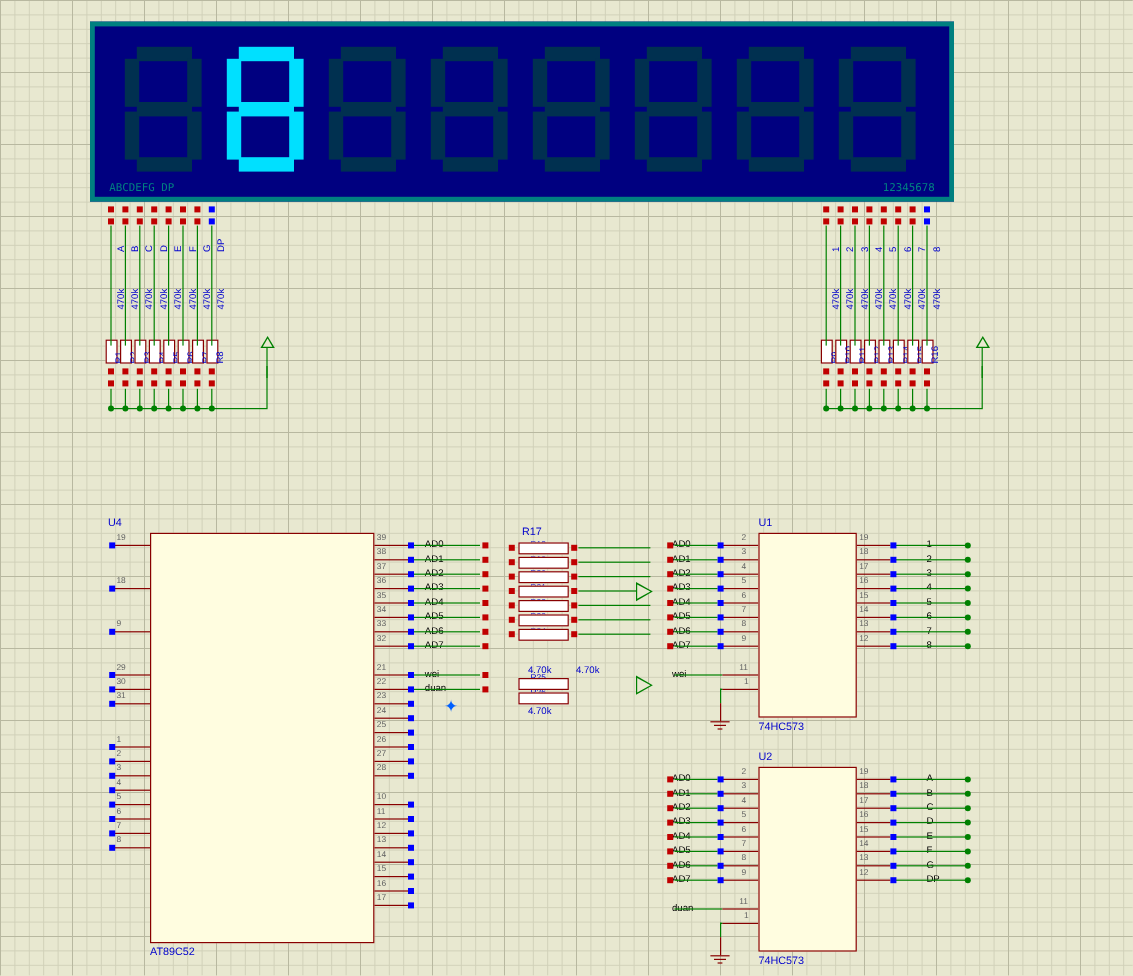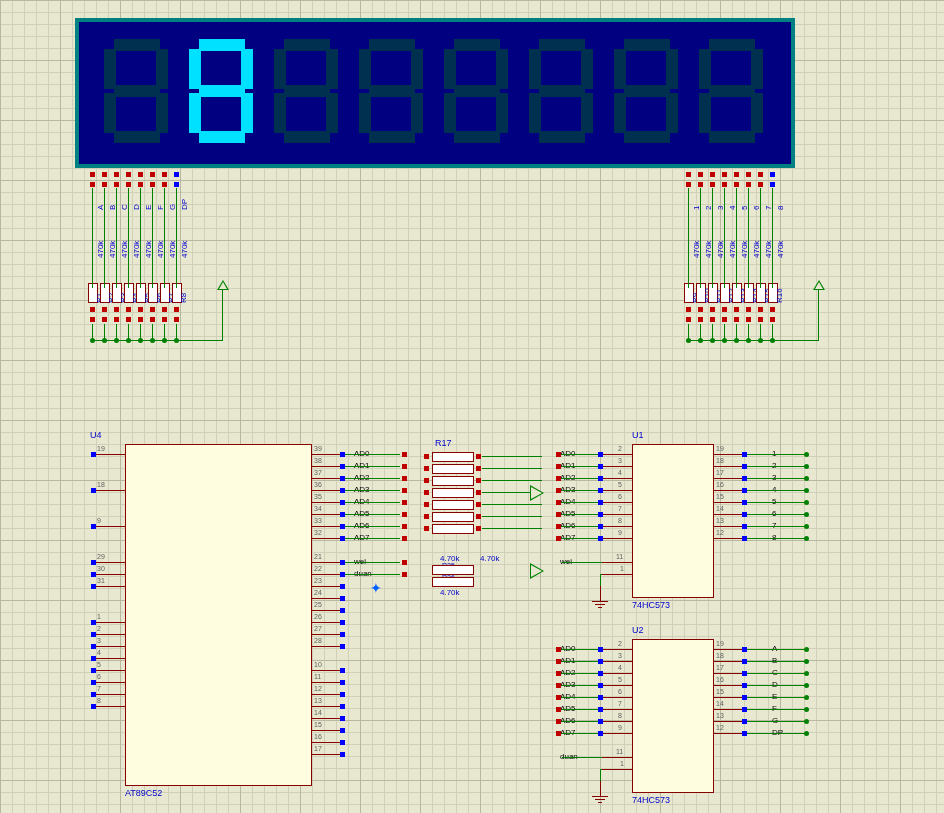--- a/index.html
+++ b/index.html
@@ -310,20 +310,24 @@
       <div class="seven-seg">
         <div class="seg h seg-a"></div>
         <div class="seg v seg-b"></div>
         <div class="seg v seg-c"></div>
         <div class="seg h seg-d"></div>
         <div class="seg v seg-e"></div>
         <div class="seg v seg-f"></div>
         <div class="seg h seg-g"></div>
       </div>
     </div>
+  <div class="display-labels">
+    <span>ABCDEFG DP</span>
+    <span>12345678</span>
+  </div>
 </div>
 
 <div id="leftpins"></div>
 <div id="rightpins"></div>
 
 <div class="arrow-up" style="left:217px; top:280px;">
   <div class="body"></div>
     <div class="stem"></div>
 </div>
 <div class="arrow-up" style="left:813px; top:280px;">

